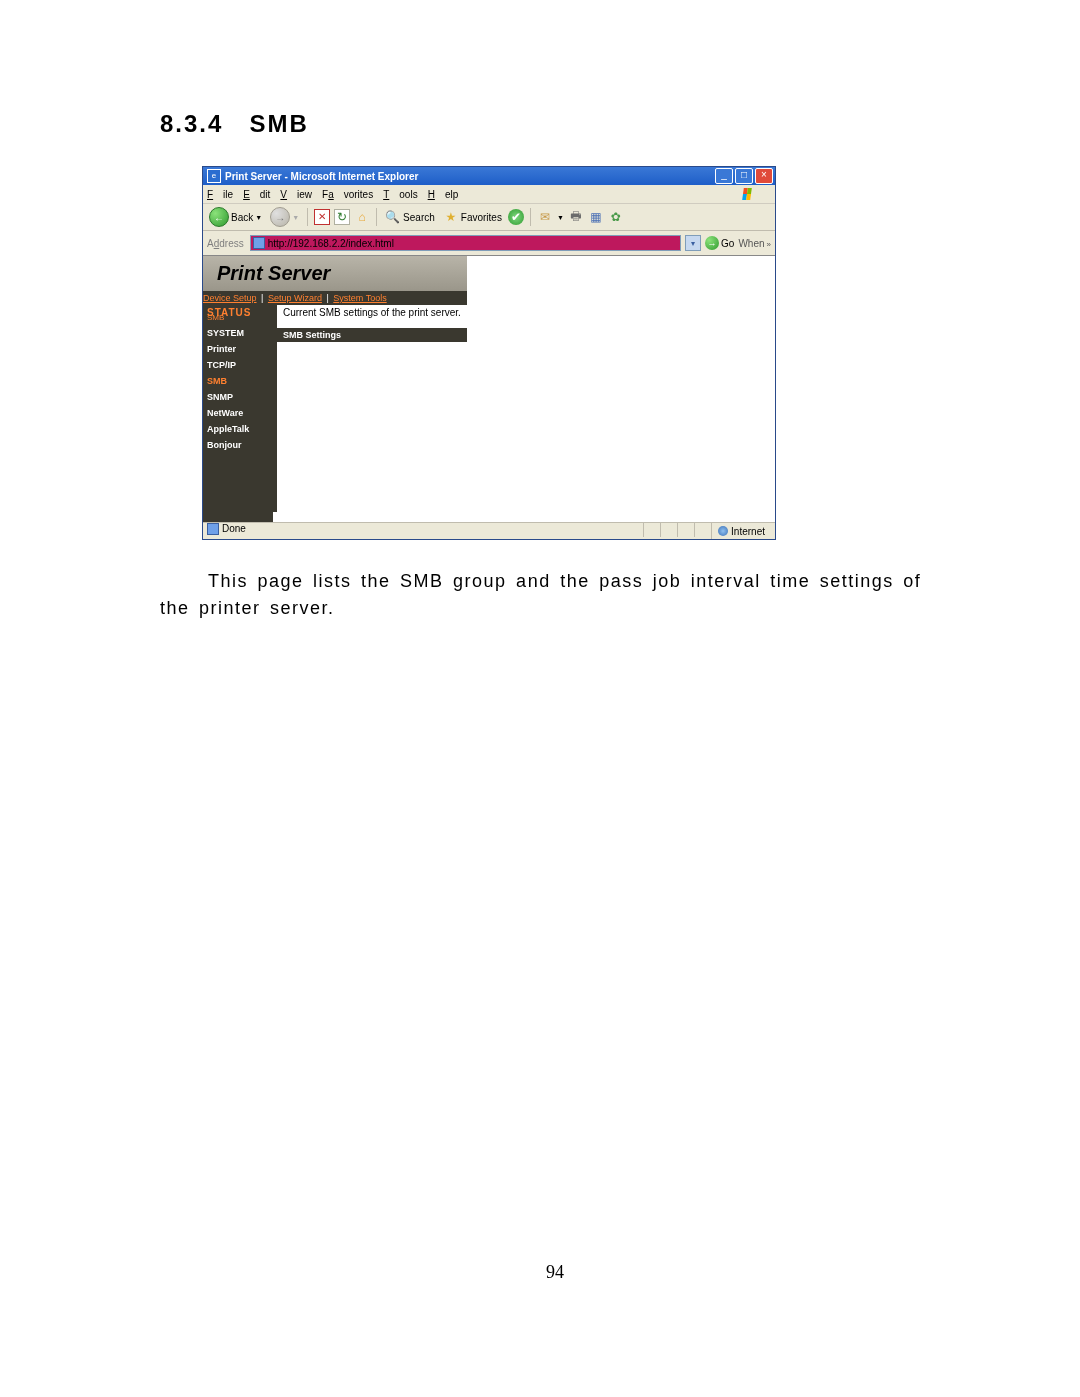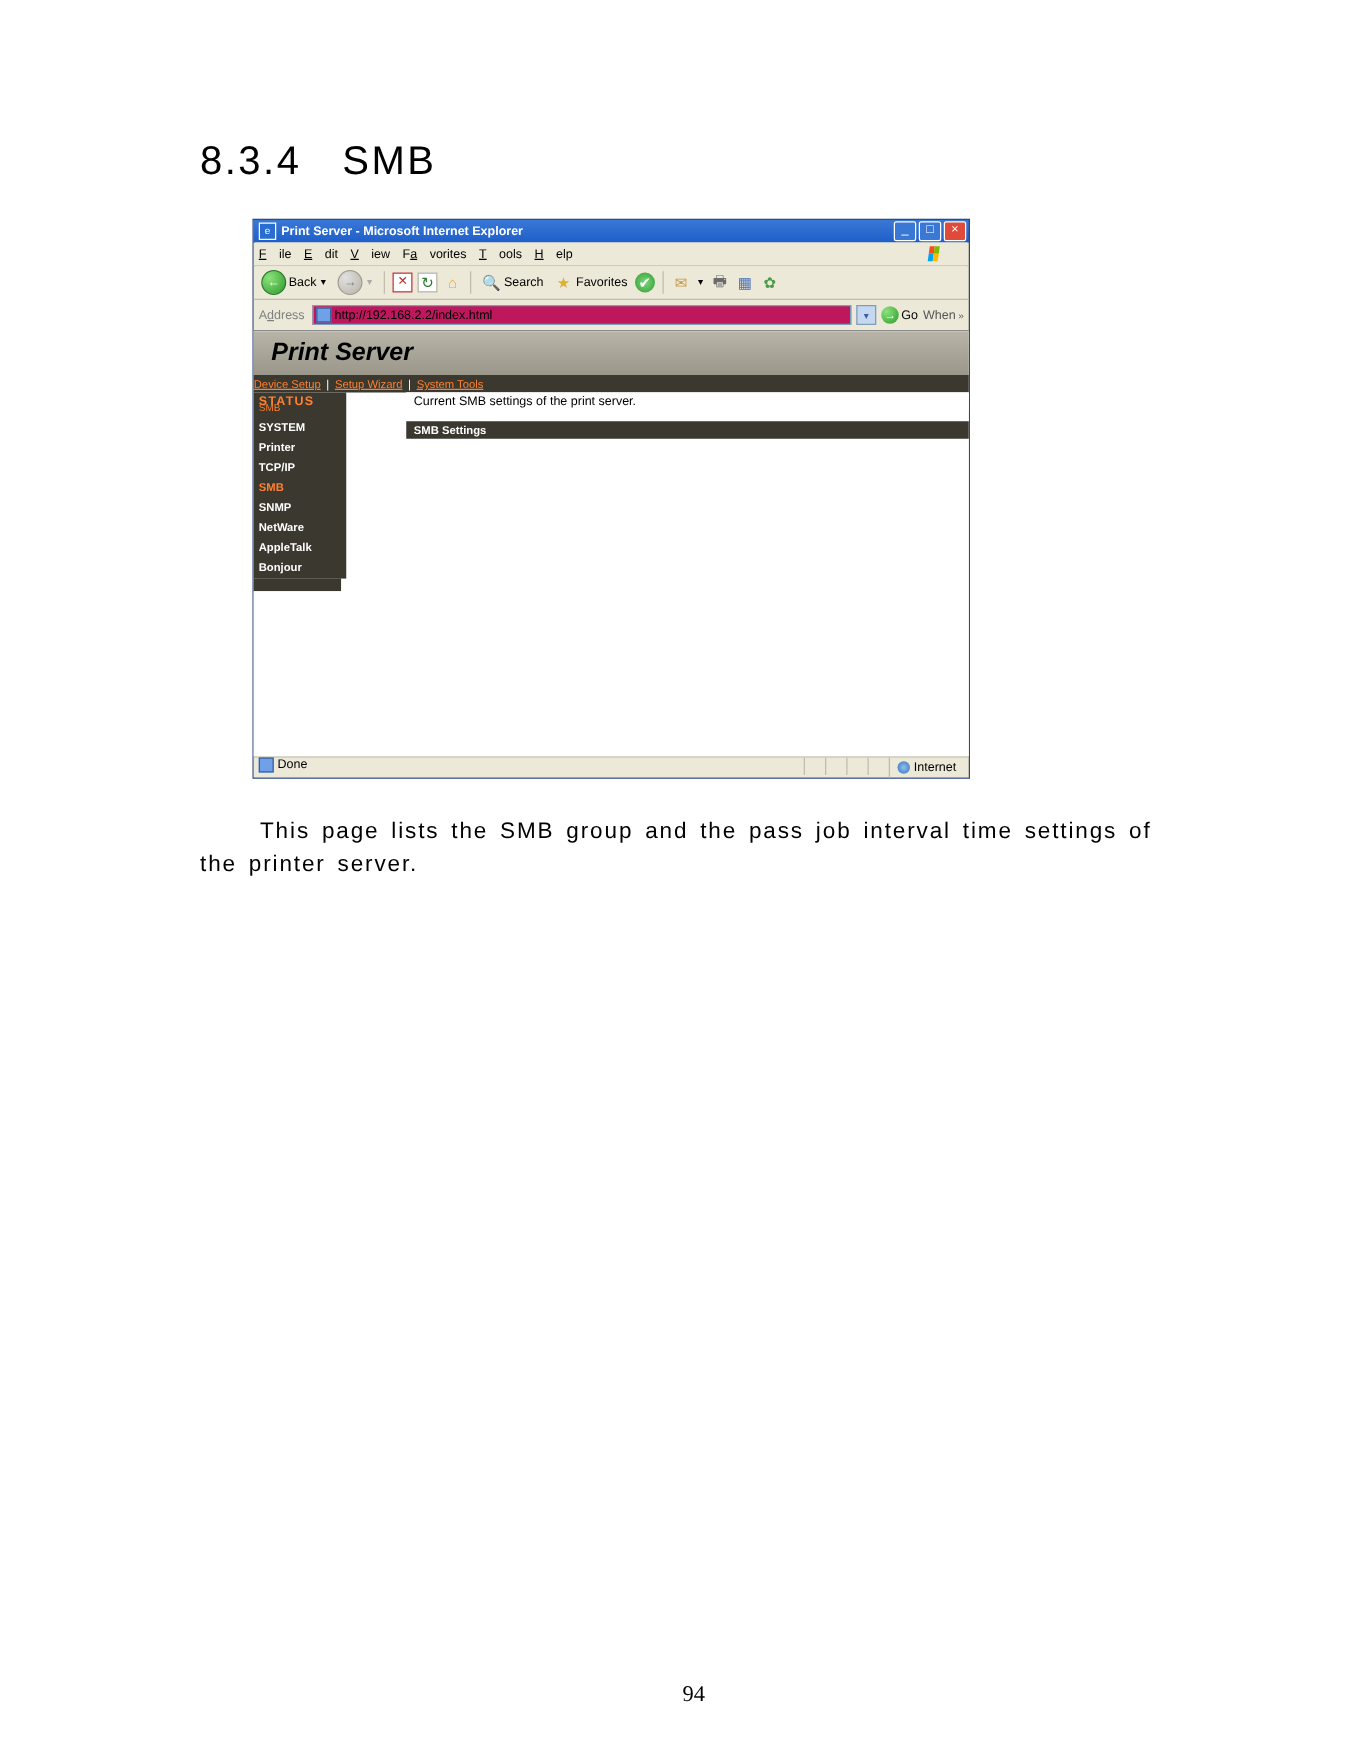--- a/index.html
+++ b/index.html
@@ -6,22 +6,22 @@
     margin: 0;
     background: #fff;
     font-family: Arial, Helvetica, sans-serif;
     width: 1080px;
   }
   .page {
     padding: 110px 130px 40px 160px;
   }
   .section-heading {
     font-family: Arial, Helvetica, sans-serif;
-    font-size: 32px;
-    font-weight: normal;
+    font-size: 24px;
+    font-weight: bold;
     letter-spacing: 2px;
     margin-bottom: 28px;
   }
   .screenshot {
     width: 572px;
     margin-left: 42px;
     border: 1px solid #2a4a8a;
     box-shadow: 0 0 0 1px #000 inset;
     font-family: Tahoma, Arial, sans-serif;
     font-size: 10px;
@@ -156,22 +156,22 @@
   .addr-input .page-ico { width:10px;height:10px;background:#6fa0e8;border:1px solid #3a5fa0;margin-right:3px;}
   .addr-drop { width:14px;height:14px;background:#c6d8f0;border:1px solid #7f9db9;display:flex;align-items:center;justify-content:center;color:#3a5fa0;font-size:8px;}
   .go-btn { display:inline-flex;align-items:center;gap:2px;font-size:10px;}
   .go-circle{width:14px;height:14px;border-radius:50%;background:radial-gradient(circle at 30% 30%,#8be27a,#2e9a2e);color:#fff;display:flex;align-items:center;justify-content:center;font-size:9px;}
   .links{ font-size:10px; color:#555;}
   .chev{font-size:8px;color:#555;margin-left:2px;}
   
   .content-area {
     background: #fff;
     display: flex;
-    flex-direction: column;
-    height: 340px;
+    flex-direction: row;
+    height: 266px;
   }
   .ps-header {
     background: linear-gradient(to bottom, #b8b4a8 0%, #9a968a 100%);
     padding: 6px 14px;
     display:flex;align-items:center;
   }
   .ps-header-text {
     font-size: 20px;
     font-weight: bold;
     font-style: italic;
@@ -198,21 +198,21 @@
     padding: 2px 0 4px 4px;
     display:flex;flex-direction:column;gap:6px;
   }
   .ps-sidebar .status { color:#ff8030; font-weight:bold; font-size:10px; letter-spacing:1px;}
   .ps-sidebar .sub { color:#ff8030; font-size:8px; margin-top:-5px;}
   .ps-sidebar .item { font-weight:bold; font-size:9px;}
   .ps-sidebar .active { color:#ff8030; }
   .ps-main {
     flex: 1;
     background: #fff;
-    display:flex;flex-direction:column;margin-left:48px;
+    display:flex;flex-direction:column;
   }
   .ps-intro { padding: 2px 6px; font-size:10px; background:#fff;}
   .ps-section-title {
     background: #3a382f;
     color: #fff;
     font-weight: bold;
     font-size: 9px;
     padding: 2px 6px;
     margin-top: 8px;
   }

